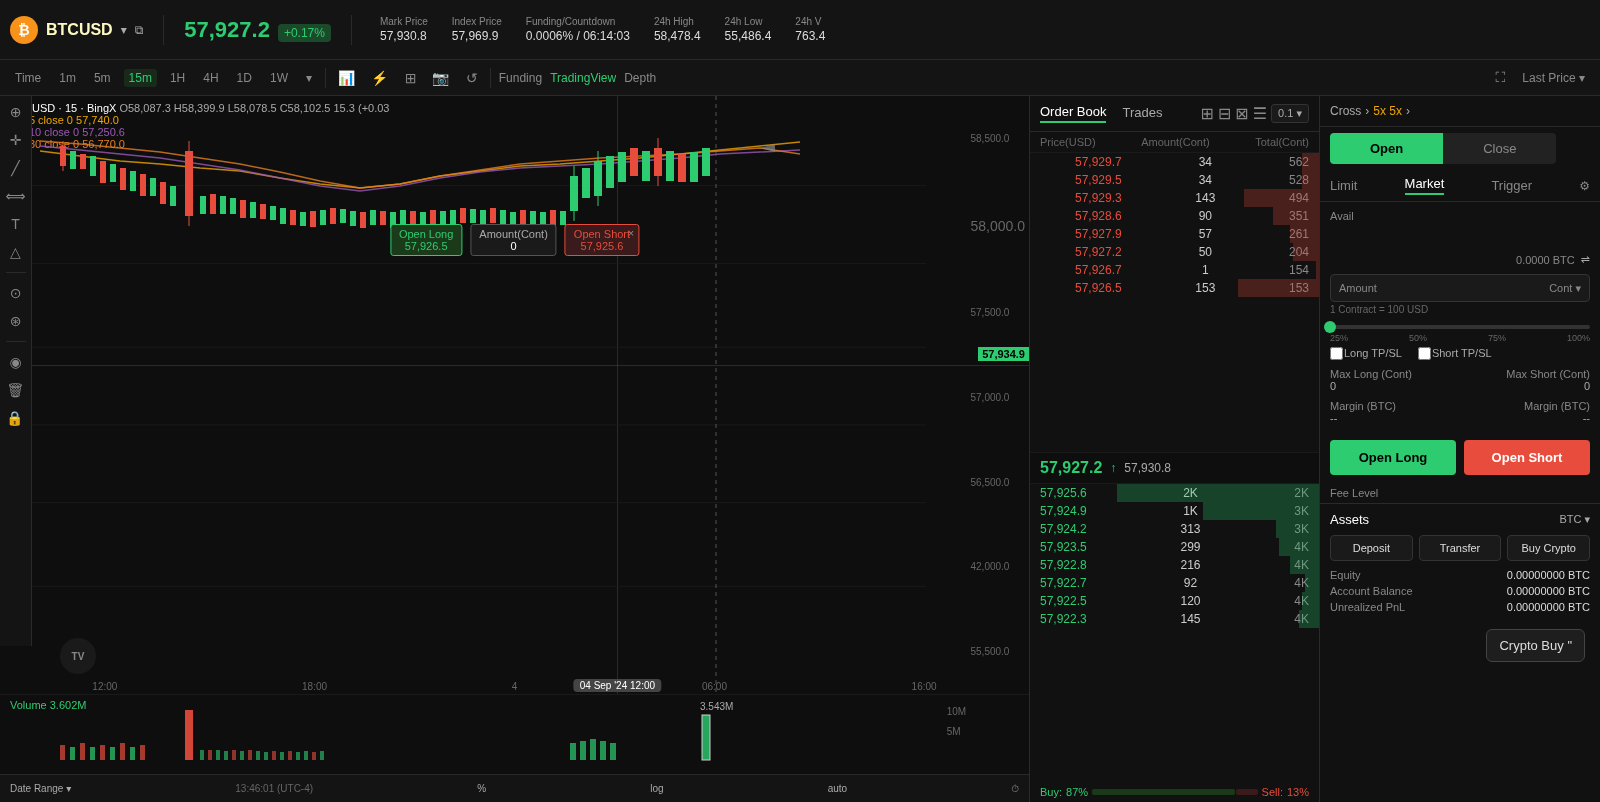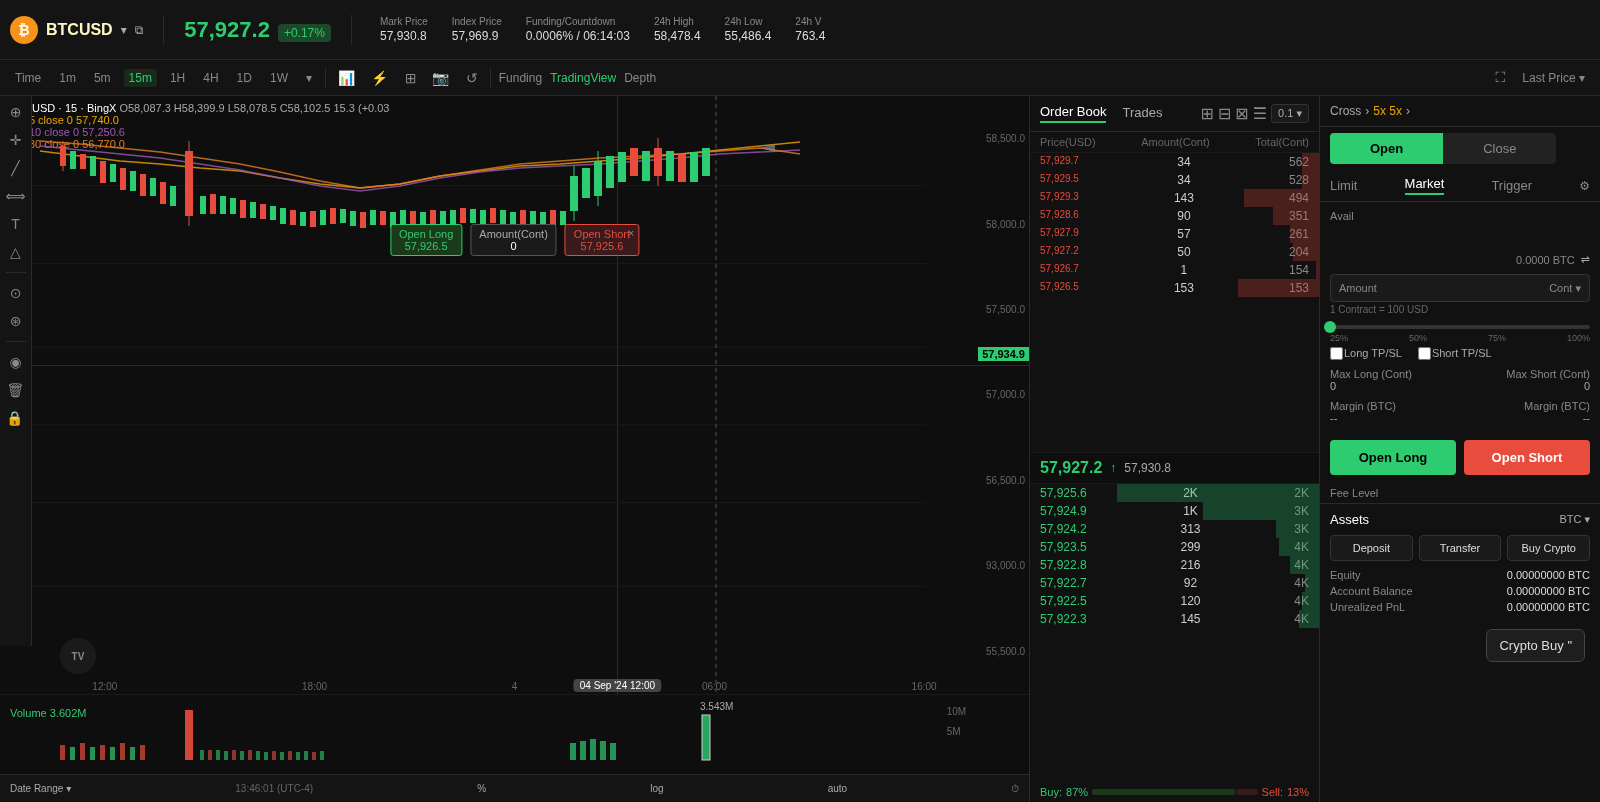--- a/index.html
+++ b/index.html
@@ -44,21 +44,21 @@
     .ob-view-btn { color: #888; cursor: pointer; font-size: 16px; }
     .ob-decimal { background: #1a1a1a; border: 1px solid #333; border-radius: 3px; padding: 2px 6px; color: #aaa; font-size: 11px; cursor: pointer; }
     .ob-col-header { display: flex; justify-content: space-between; padding: 4px 10px; color: #666; font-size: 11px; border-bottom: 1px solid #1a1a1a; }
     .ob-rows { flex: 1; overflow: hidden; }
     .ob-row { display: flex; justify-content: space-between; padding: 2px 10px; cursor: pointer; position: relative; }
     .ob-row.ask { }
     .ob-row.bid { }
     .ob-row .bg-bar { position: absolute; right: 0; top: 0; bottom: 0; opacity: 0.15; }
     .ob-row.ask .bg-bar { background: #e74c3c; }
     .ob-row.bid .bg-bar { background: #2ecc71; }
-    .ob-price.ask { color: #e74c3c; font-size: 10px; }
+    .ob-price.ask { color: #e74c3c; font-size: 12px; margin-left: 35px; }
     .ob-price.bid { color: #2ecc71; font-size: 12px; }
     .ob-amount { color: #ccc; font-size: 12px; }
     .ob-total { color: #888; font-size: 12px; }
     .ob-mid { display: flex; align-items: center; gap: 8px; padding: 6px 10px; background: #0e0e0e; border-top: 1px solid #1a1a1a; border-bottom: 1px solid #1a1a1a; }
     .ob-mid-price { color: #2ecc71; font-size: 16px; font-weight: bold; }
     .ob-mid-ref { color: #aaa; font-size: 12px; }
     .ob-arrow { color: #2ecc71; }
     .buy-sell-bar { height: 20px; display: flex; align-items: center; padding: 0 10px; gap: 4px; font-size: 11px; }
     .buy-bar { background: #1a3a1a; height: 6px; border-radius: 2px; }
     .sell-bar { background: #3a1a1a; height: 6px; border-radius: 2px; }
@@ -109,21 +109,21 @@
     .balance-val { color: #ddd; }
 
     
     .chart-info { position: absolute; top: 6px; left: 10px; color: #ccc; font-size: 11px; }
     .chart-crosshair { position: absolute; background: #555; opacity: 0.4; }
     .crosshair-v { width: 1px; height: 100%; left: 60%; top: 0; }
     .crosshair-h { height: 1px; width: 100%; top: 45%; left: 0; }
 
     
     .volume-area { height: 80px; border-top: 1px solid #1a1a1a; position: relative; background: #0e0e0e; }
-    .vol-label { position: absolute; top: 12px; left: 10px; color: #888; font-size: 11px; }
+    .vol-label { position: absolute; top: 4px; left: 10px; color: #888; font-size: 11px; }
     .vol-label span { color: #2ecc71; }
 
     .chart-bottom-bar { height: 28px; display: flex; align-items: center; justify-content: space-between; padding: 0 10px; background: #141414; border-top: 1px solid #2a2a2a; font-size: 10px; color: #666; }
   </style>
 </head>
 <body>
 
 <div class="header">
   <div class="symbol-area">
     <div class="btc-icon">₿</div>
@@ -216,25 +216,25 @@
         </div>
         <div style="background:#3a1a1a;border:1px solid #e74c3c;border-radius:3px;padding:3px 8px;font-size:11px;position:relative;">
           <span style="color:#e74c3c;">Open Short</span>
           <span style="color:#e74c3c;display:block;text-align:center;">57,925.6</span>
           <span style="position:absolute;top:2px;right:4px;color:#888;cursor:pointer;">×</span>
         </div>
       </div>
 
       <div style="position:absolute;right:4px;top:0;height:100%;display:flex;flex-direction:column;justify-content:space-around;pointer-events:none;">
         <span style="color:#666;font-size:10px;">58,500.0</span>
-        <span style="color:#666;font-size:10px;">58,000.0</span>
+        <span style="color:#666;font-size:14px;">58,000.0</span>
         <span style="color:#666;font-size:10px;">57,500.0</span>
         <span style="color:#666;font-size:10px;">57,000.0</span>
         <span style="color:#666;font-size:10px;">56,500.0</span>
-        <span style="color:#666;font-size:10px;">93,000.0</span>
+        <span style="color:#666;font-size:10px;">42,000.0</span>
         <span style="color:#666;font-size:10px;">55,500.0</span>
       </div>
 
       <div style="position:absolute;right:0;top:42%;background:#2ecc71;color:#000;padding:1px 4px;font-size:11px;font-weight:bold;">57,934.9</div>
 
       <div style="position:absolute;bottom:2px;left:60%;transform:translateX(-50%);background:#444;color:#fff;font-size:10px;padding:1px 6px;border-radius:4px;">04 Sep '24  12:00</div>
 
       <svg width="100%" height="100%" style="position:absolute;top:0;left:0;">
 
         <line x1="0" y1="15%" x2="90%" y2="15%" stroke="#1a1a1a" stroke-width="1"></line>

